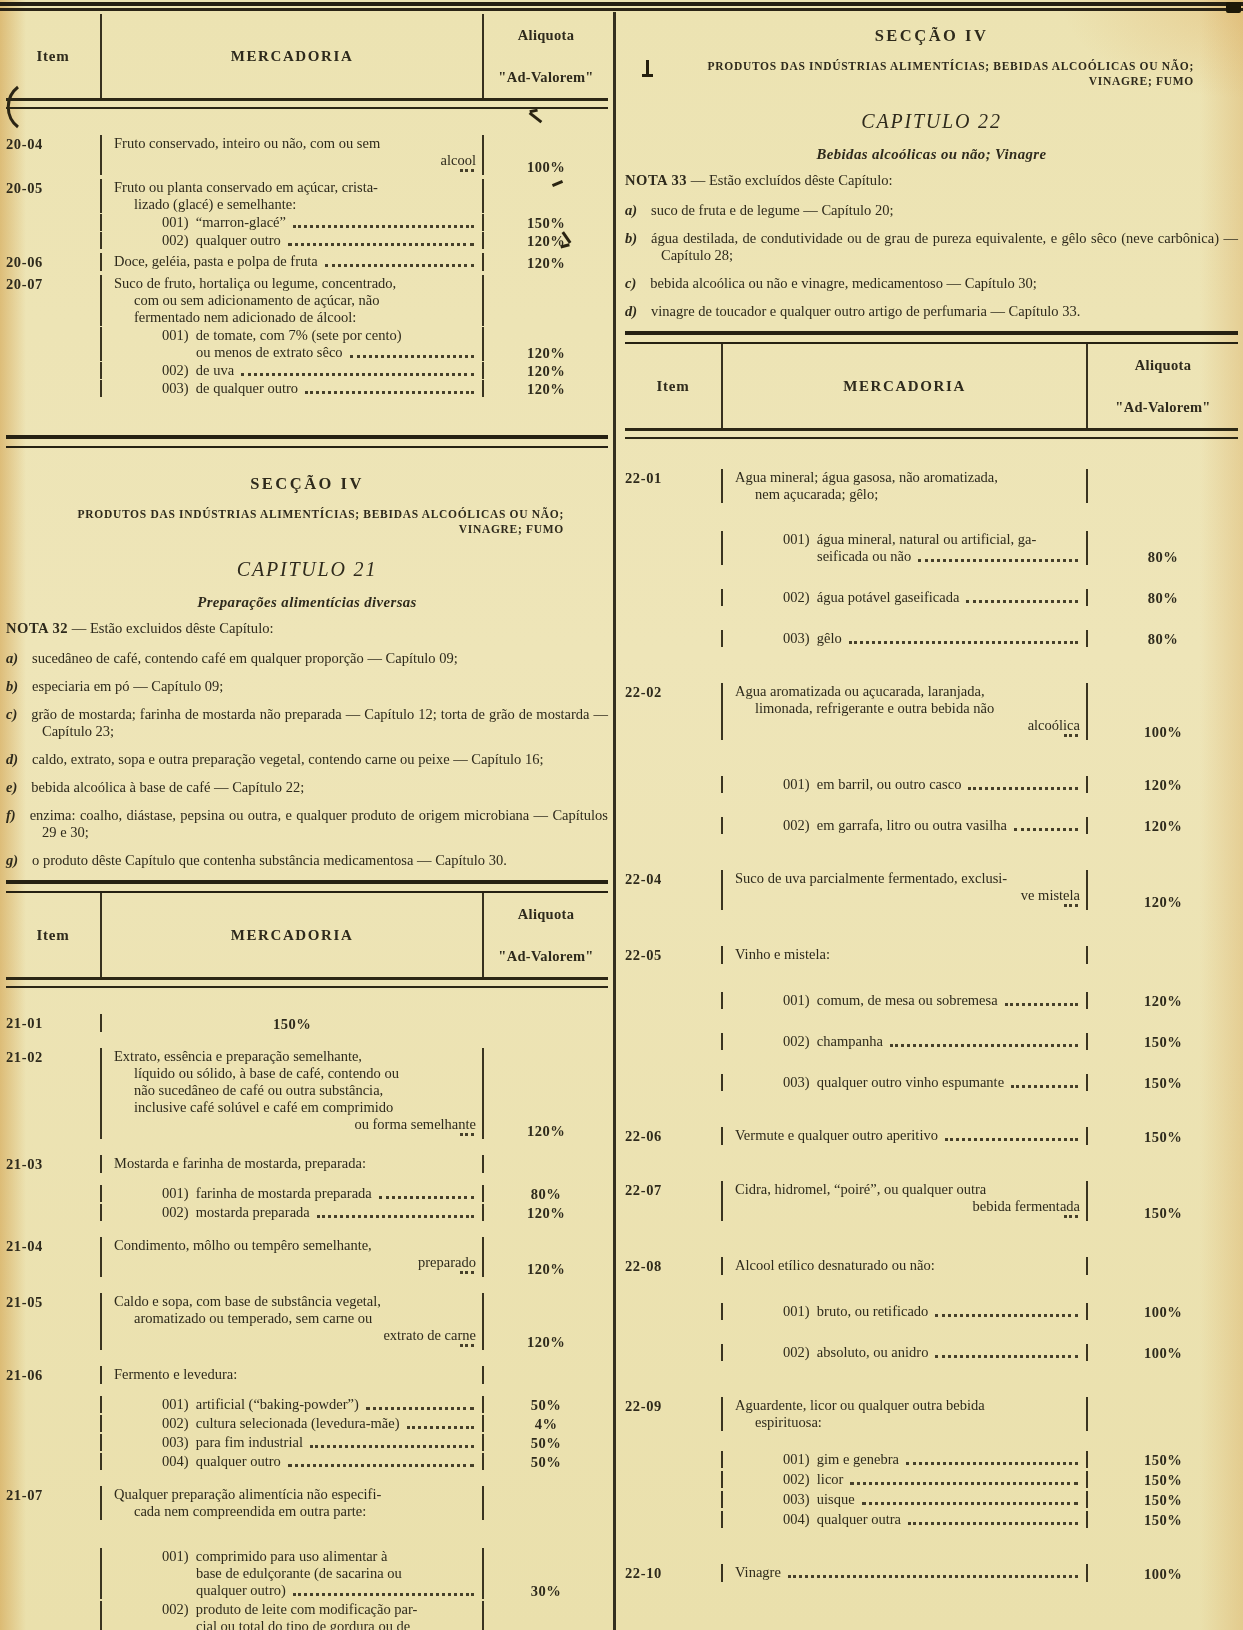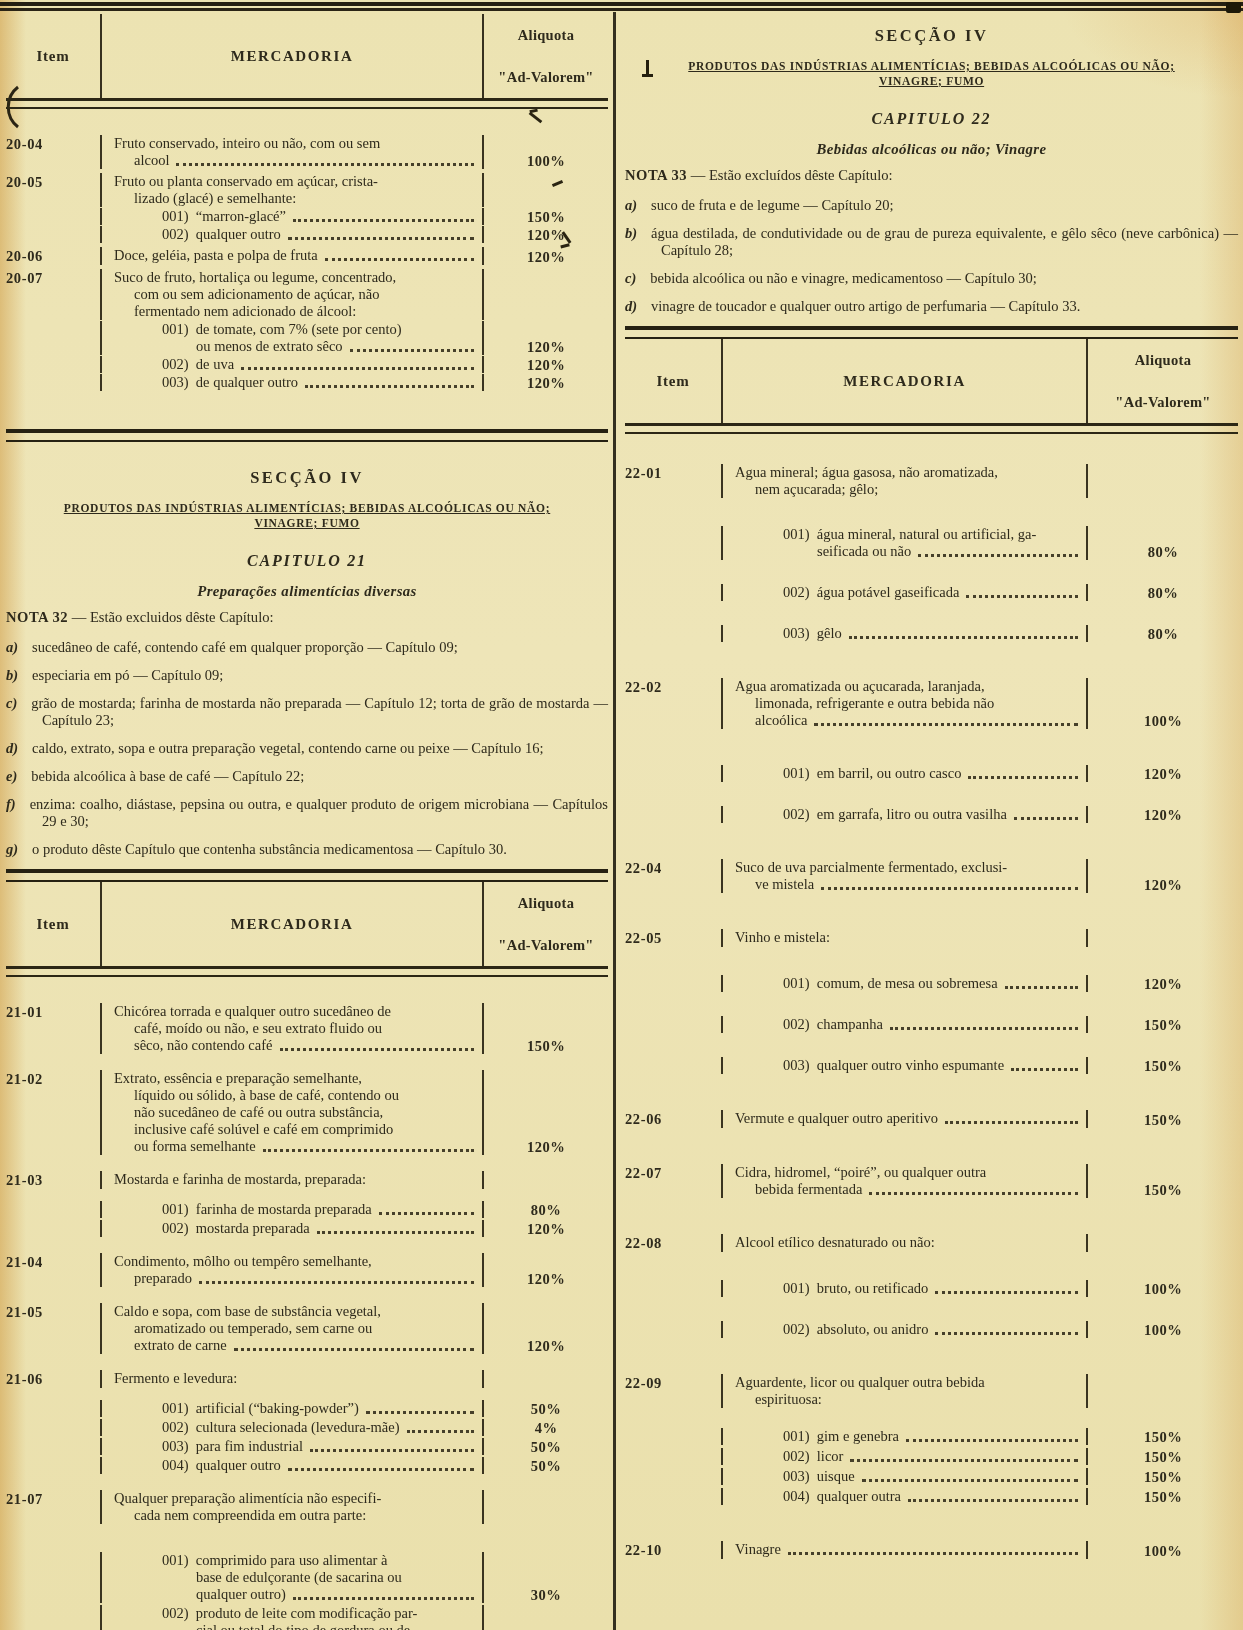--- a/index.html
+++ b/index.html
@@ -37,43 +37,43 @@
   .tR .row{grid-template-columns:96px 1fr 152px;}
   .code{text-align:left;font-weight:bold;font-size:14.5px;letter-spacing:.6px;padding-top:1px;}
   .body{border-left:2px solid #3a3420;padding:0 6px 0 12px;}
   .val{border-left:2px solid #3a3420;display:flex;align-items:flex-end;justify-content:center;
        font-weight:bold;font-size:14.5px;letter-spacing:.5px;}
   .val span{transform:translateY(1px);}
   .dline{font-size:14.5px;line-height:17px;text-align:justify;}
   .dline.flex{display:flex;align-items:flex-end;text-align:left;}
   .dline .t{white-space:nowrap;}
   .leader{flex:1;min-width:14px;margin:0 2px 3px 7px;border-bottom:3px dotted #46402a;}
-  .e2{padding-left:20px;}
+  .e2{padding-left:20px;flex-direction:column;}
   .subrow .body{padding-left:60px;}
   .s2{padding-left:34px;}
 
   
   .t1 .group{margin-bottom:4px;}
   .t1 .subrow{margin-top:1px;}
   .t2 .group{margin-bottom:16px;}
   .t2 .subrow{margin-top:2px;}
   .t2 .subrow.first{margin-top:12px;}
   .t2 .group.lg .subrow.first{margin-top:28px;}
   .tR .group{margin-bottom:36px;}
   .tR .subrow{margin-top:24px;}
   .tR .subrow.first{margin-top:28px;}
   .tR .group.tight .subrow{margin-top:3px;}
   .tR .group.tight .subrow.first{margin-top:20px;}
 
   
   .sec-title{text-align:center;font-weight:bold;font-size:16.5px;letter-spacing:2.5px;
              margin:26px 0 13px;}
-  .sec-sub{text-align:center;font-weight:bold;font-size:11.5px;letter-spacing:.7px;
-           line-height:15px;margin:12px 44px 2px;text-decoration:underline;}
-  .chap{text-align:center;font-style:italic;font-weight:bold;font-size:16px;
+  .sec-sub{text-align:right;font-weight:bold;font-size:11.5px;letter-spacing:.7px;
+           line-height:15px;margin:12px 44px 2px;}
+  .chap{text-align:center;font-style:italic;font-weight:normal;font-size:20px;
         letter-spacing:1.8px;margin:21px 0 8px;}
   .chap-title{text-align:center;font-style:italic;font-weight:bold;font-size:14.8px;
         letter-spacing:.4px;margin:13px 0 9px;}
   .note-head{font-size:14.6px;margin:9px 0 13px;}
   .note-head .nl{font-weight:bold;letter-spacing:.5px;}
   .note-item{font-size:14.5px;line-height:17px;margin-bottom:11px;
              padding-left:36px;text-indent:-36px;text-align:justify;}
   .note-item .lbl{font-style:italic;font-weight:bold;margin-right:14px;}
 
   
@@ -265,28 +265,20 @@
         <div class="hc rate b">
           <div>Aliquota</div>
           <div>"Ad-Valorem"</div>
         </div>
       </div>
       <div class="hdrline"></div>
       <div class="tbody t2">
           <div class="group">
             <div class="row entry">
               <div class="code">21-01</div>
-              <div class="body">
-                <div class="dline e1">Chicórea torrada e qualquer outro sucedâneo de</div>
-                <div class="dline e2">café, moído ou não, e seu extrato fluido ou</div>
-                <div class="dline e2 flex">
-                  <span class="t">sêco, não contendo café</span>
-                  <span class="leader"></span>
-                </div>
-              </div>
               <div class="val">
                 <span>150%</span>
               </div>
             </div>
           </div>
           <div class="group">
             <div class="row entry">
               <div class="code">21-02</div>
               <div class="body">
                 <div class="dline e1">Extrato, essência e preparação semelhante,</div>

